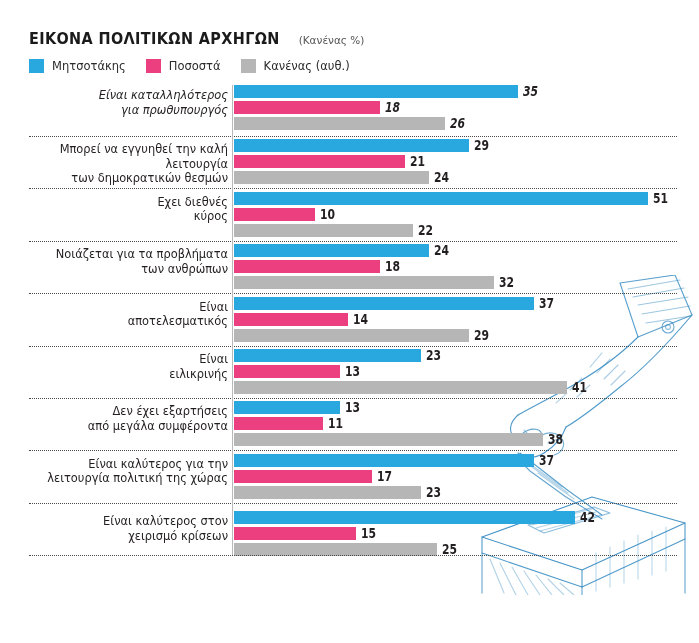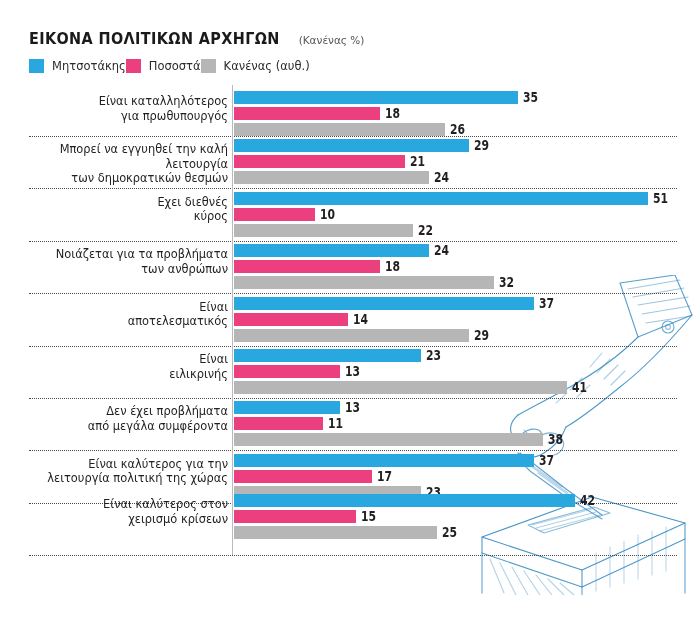--- a/index.html
+++ b/index.html
@@ -54,20 +54,21 @@
     transform-origin: left center;
   }
   #chart-subtitle {
     font-size: 10.5px;
     color: #555555;
     font-family: "DejaVu Sans", sans-serif;
   }
   #legend {
     display: flex;
     align-items: center;
+    gap: 20px;
     margin-top: 11px;
   }
   .legend-item {
     display: flex;
     align-items: center;
     gap: 8px;
   }
   .legend-swatch {
     width: 15px;
     height: 14px;
@@ -237,21 +238,21 @@
         <span class="legend-label">Ποσοστά</span>
       </div>
       <div class="legend-item">
         <span class="legend-swatch" style="background:#b6b6b6"></span>
         <span class="legend-label">Κανένας (αυθ.)</span>
       </div>
     </div>
   </div>
 
   <div id="plot">
-      <div class="group" style="top: 6px;">
+      <div class="group" style="top: 0; font-style: italic;">
         <div class="group-label">
           <div>Είναι καταλληλότερος</div>
           <div>για πρωθυπουργός</div>
         </div>
         <div class="bars">
           <div class="bar-row">
             <div class="bar" style="width: 284.2px; background: rgb(41, 168, 224);"></div>
             <span class="bar-value" style="left: 289.2px;">35</span>
           </div>
           <div class="bar-row">
@@ -365,21 +366,21 @@
           </div>
           <div class="bar-row">
             <div class="bar" style="width: 332.92px; background: rgb(182, 182, 182);"></div>
             <span class="bar-value" style="left: 337.92px;">41</span>
           </div>
         </div>
       </div>
       <div class="separator" style="top: 313px;"></div>
       <div class="group" style="top: 316.4px;">
         <div class="group-label">
-          <div>Δεν έχει προβλήματα</div>
+          <div>Δεν έχει εξαρτήσεις</div>
           <div>από μεγάλα συμφέροντα</div>
         </div>
         <div class="bars">
           <div class="bar-row">
             <div class="bar" style="width: 105.56px; background: rgb(41, 168, 224);"></div>
             <span class="bar-value" style="left: 110.56px;">13</span>
           </div>
           <div class="bar-row">
             <div class="bar" style="width: 89.32px; background: rgb(236, 63, 127);"></div>
             <span class="bar-value" style="left: 94.32px;">11</span>
@@ -405,21 +406,21 @@
             <div class="bar" style="width: 138.04px; background: rgb(236, 63, 127);"></div>
             <span class="bar-value" style="left: 143.04px;">17</span>
           </div>
           <div class="bar-row">
             <div class="bar" style="width: 186.76px; background: rgb(182, 182, 182);"></div>
             <span class="bar-value" style="left: 191.76px;">23</span>
           </div>
         </div>
       </div>
       <div class="separator" style="top: 417.8px;"></div>
-      <div class="group" style="top: 409px;">
+      <div class="group" style="top: 426px;">
         <div class="group-label">
           <div>Είναι καλύτερος στον</div>
           <div>χειρισμό κρίσεων</div>
         </div>
         <div class="bars">
           <div class="bar-row">
             <div class="bar" style="width: 341.04px; background: rgb(41, 168, 224);"></div>
             <span class="bar-value" style="left: 346.04px;">42</span>
           </div>
           <div class="bar-row">

